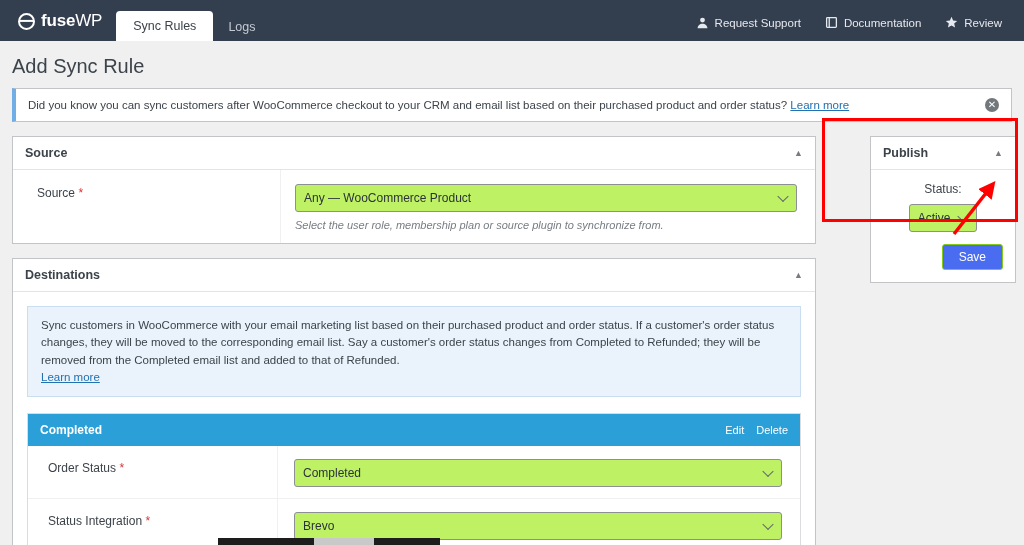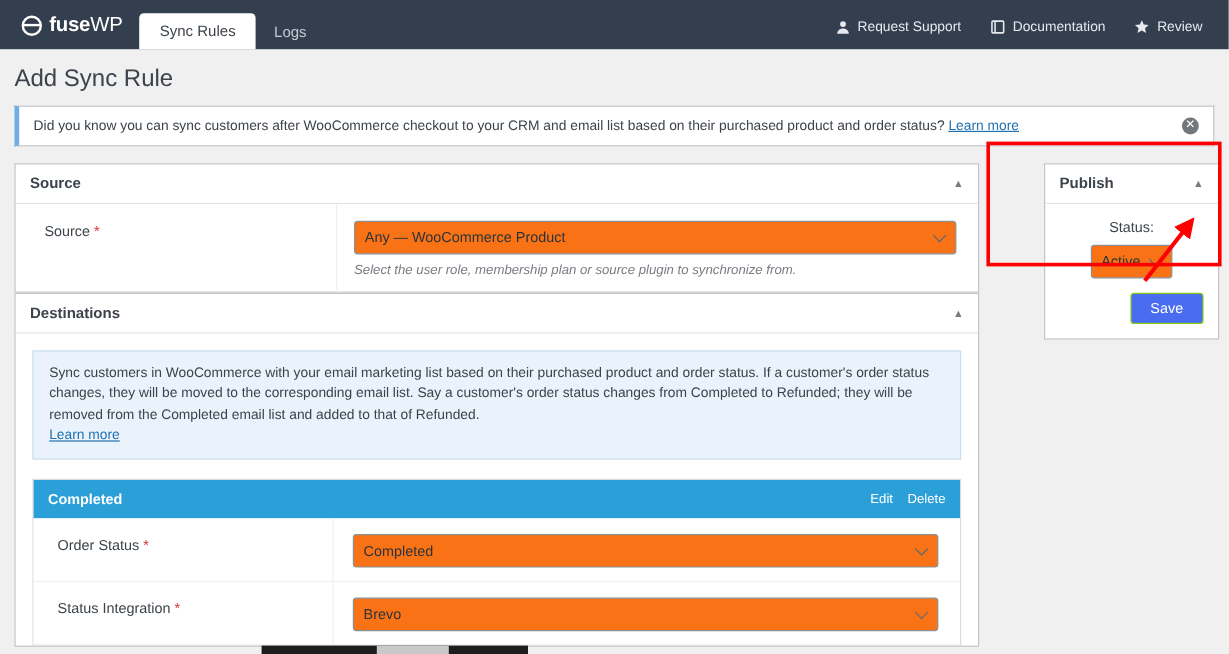--- a/index.html
+++ b/index.html
@@ -70,42 +70,42 @@
     width:14px; height:14px; border-radius:50%; background:#72777c;
     color:#fff; font-size:10px; line-height:14px; text-align:center;
     cursor:pointer; flex:none; font-family:"DejaVu Sans", sans-serif;
   }
 
   
   .cols { display:flex; padding:14px 12px 0 12px; gap:10px; align-items:flex-start; }
   .col-main { width:804px; flex:none; }
   .col-side { width:190px; flex:none; position:relative;padding-left:44px; }
 
-  .panel { background:#fff; border:1px solid #c3c4c7; }
+  .panel { background:#fff; border:1px solid #c3c4c7; margin-bottom:14px; }
   .panel-head {
     display:flex; align-items:center; justify-content:space-between;
     padding:9px 12px; border-bottom:1px solid #e2e4e7;
     font-size:12.5px; font-weight:700; color:#3c434a;
   }
   .toggle-ind { color:#787c82; font-size:9px; line-height:1; }
 
   .row {
     display:flex; border-bottom:1px solid #f0f0f1;
   }
   .row:last-child { border-bottom:none; }
   .row-label {
     width:268px; flex:none; padding:16px 0 16px 24px;
     font-size:12px; color:#3c434a; border-right:1px solid #f0f0f1;
   }
   .req { color:#d63638; }
   .row-field { flex:1; padding:14px 18px 12px 14px; }
 
   select, .fakeselect {
     width:100%; height:28px; padding:0 26px 0 8px;
-    border:1px solid #8c8f94; border-radius:3px; background:#f97316;
+    border:1px solid #8c8f94; border-radius:3px; background:#bef264;
     font-family:"Liberation Sans", sans-serif; font-size:12px; color:#2c3338;
     appearance:none; -webkit-appearance:none; line-height:26px;
     position:relative; cursor:pointer;
   }
   .sel-wrap { position:relative; }
   .sel-wrap::after {
     content:""; position:absolute; right:10px; top:50%; width:7px; height:7px;
     border-right:1.6px solid #646970; border-bottom:1.6px solid #646970;
     transform:translateY(-70%) rotate(45deg); pointer-events:none;
   }

